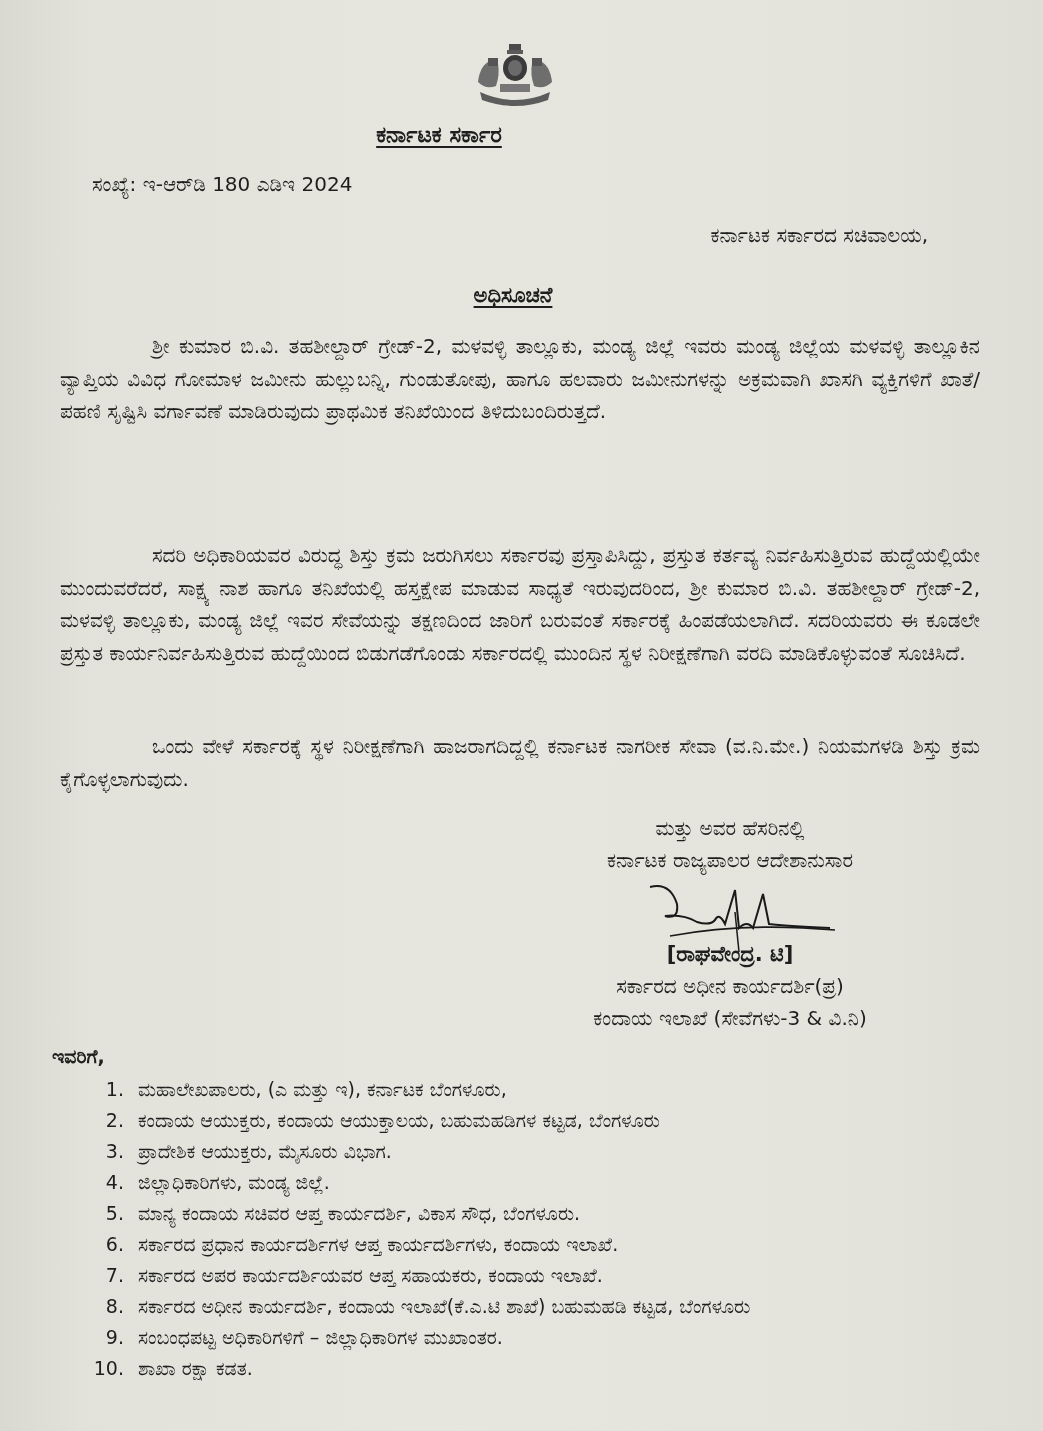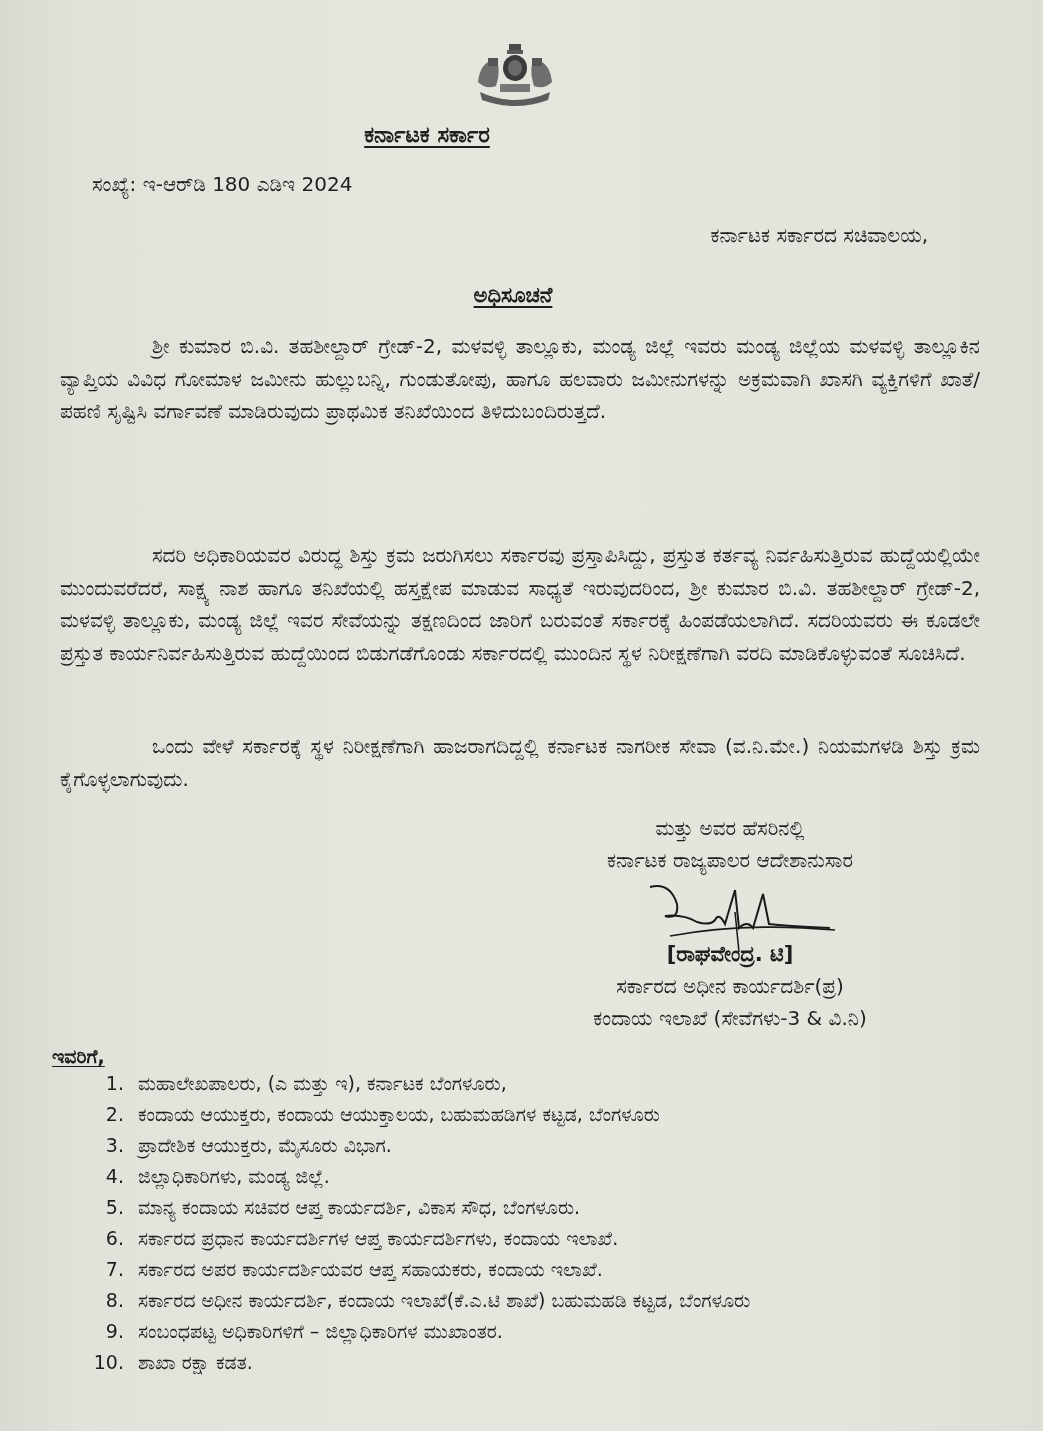--- a/index.html
+++ b/index.html
@@ -23,21 +23,21 @@
     }
     .emblem {
       position: absolute;
       left: 470px;
       top: 42px;
       width: 90px;
       height: 68px;
     }
     .gov-title {
       position: absolute;
-      left: 0;
+      left: 12px;
       width: 854px;
       top: 122px;
       text-align: center;
       font-size: 22px;
       font-weight: bold;
     }
     .gov-title span { text-decoration: underline; text-underline-offset: 4px; }
 
     .ref-no {
       position: absolute;
@@ -103,22 +103,22 @@
 
     .recipients {
       position: absolute;
       left: 52px;
       top: 1045px;
       width: 900px;
       font-size: 19px;
     }
     .recipients-heading {
       font-weight: bold;
-      text-decoration: underline;
       text-underline-offset: 3px;
+      margin-bottom: 6px;
     }
     .recipients ol {
       list-style: none;
       margin: 0;
       padding: 0;
     }
     .recipients li {
       display: flex;
       line-height: 31px;
     }

